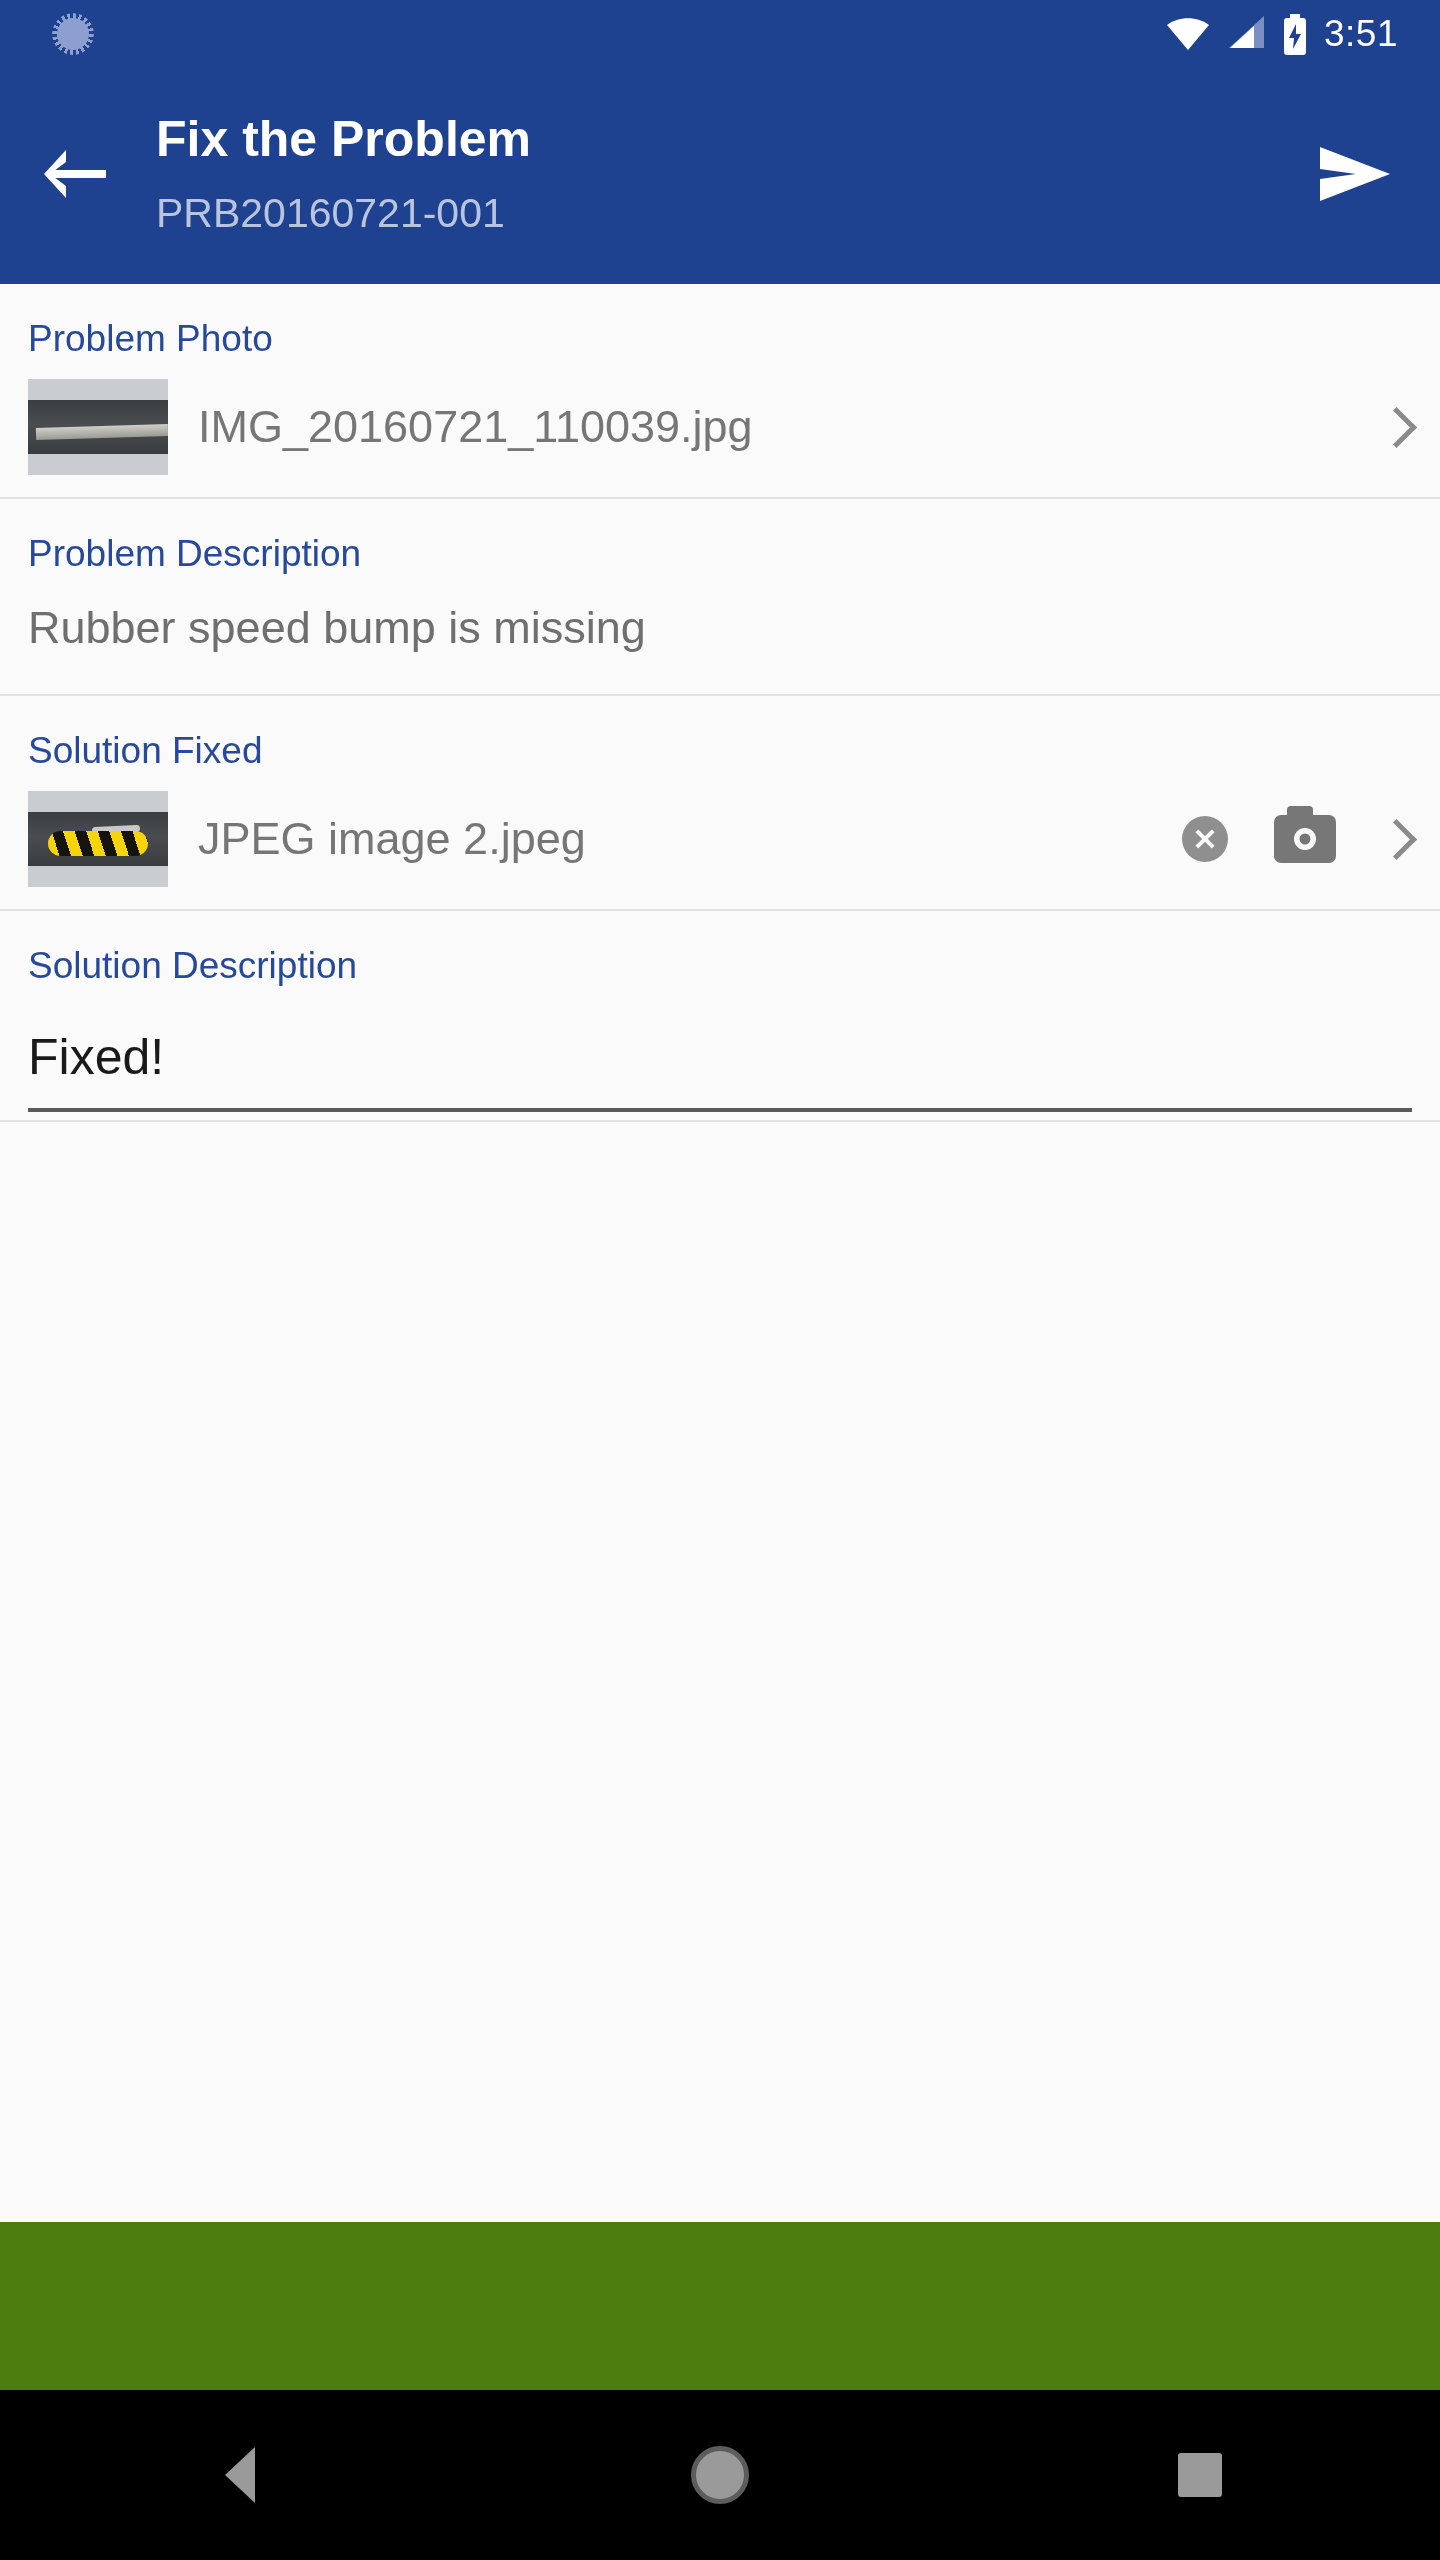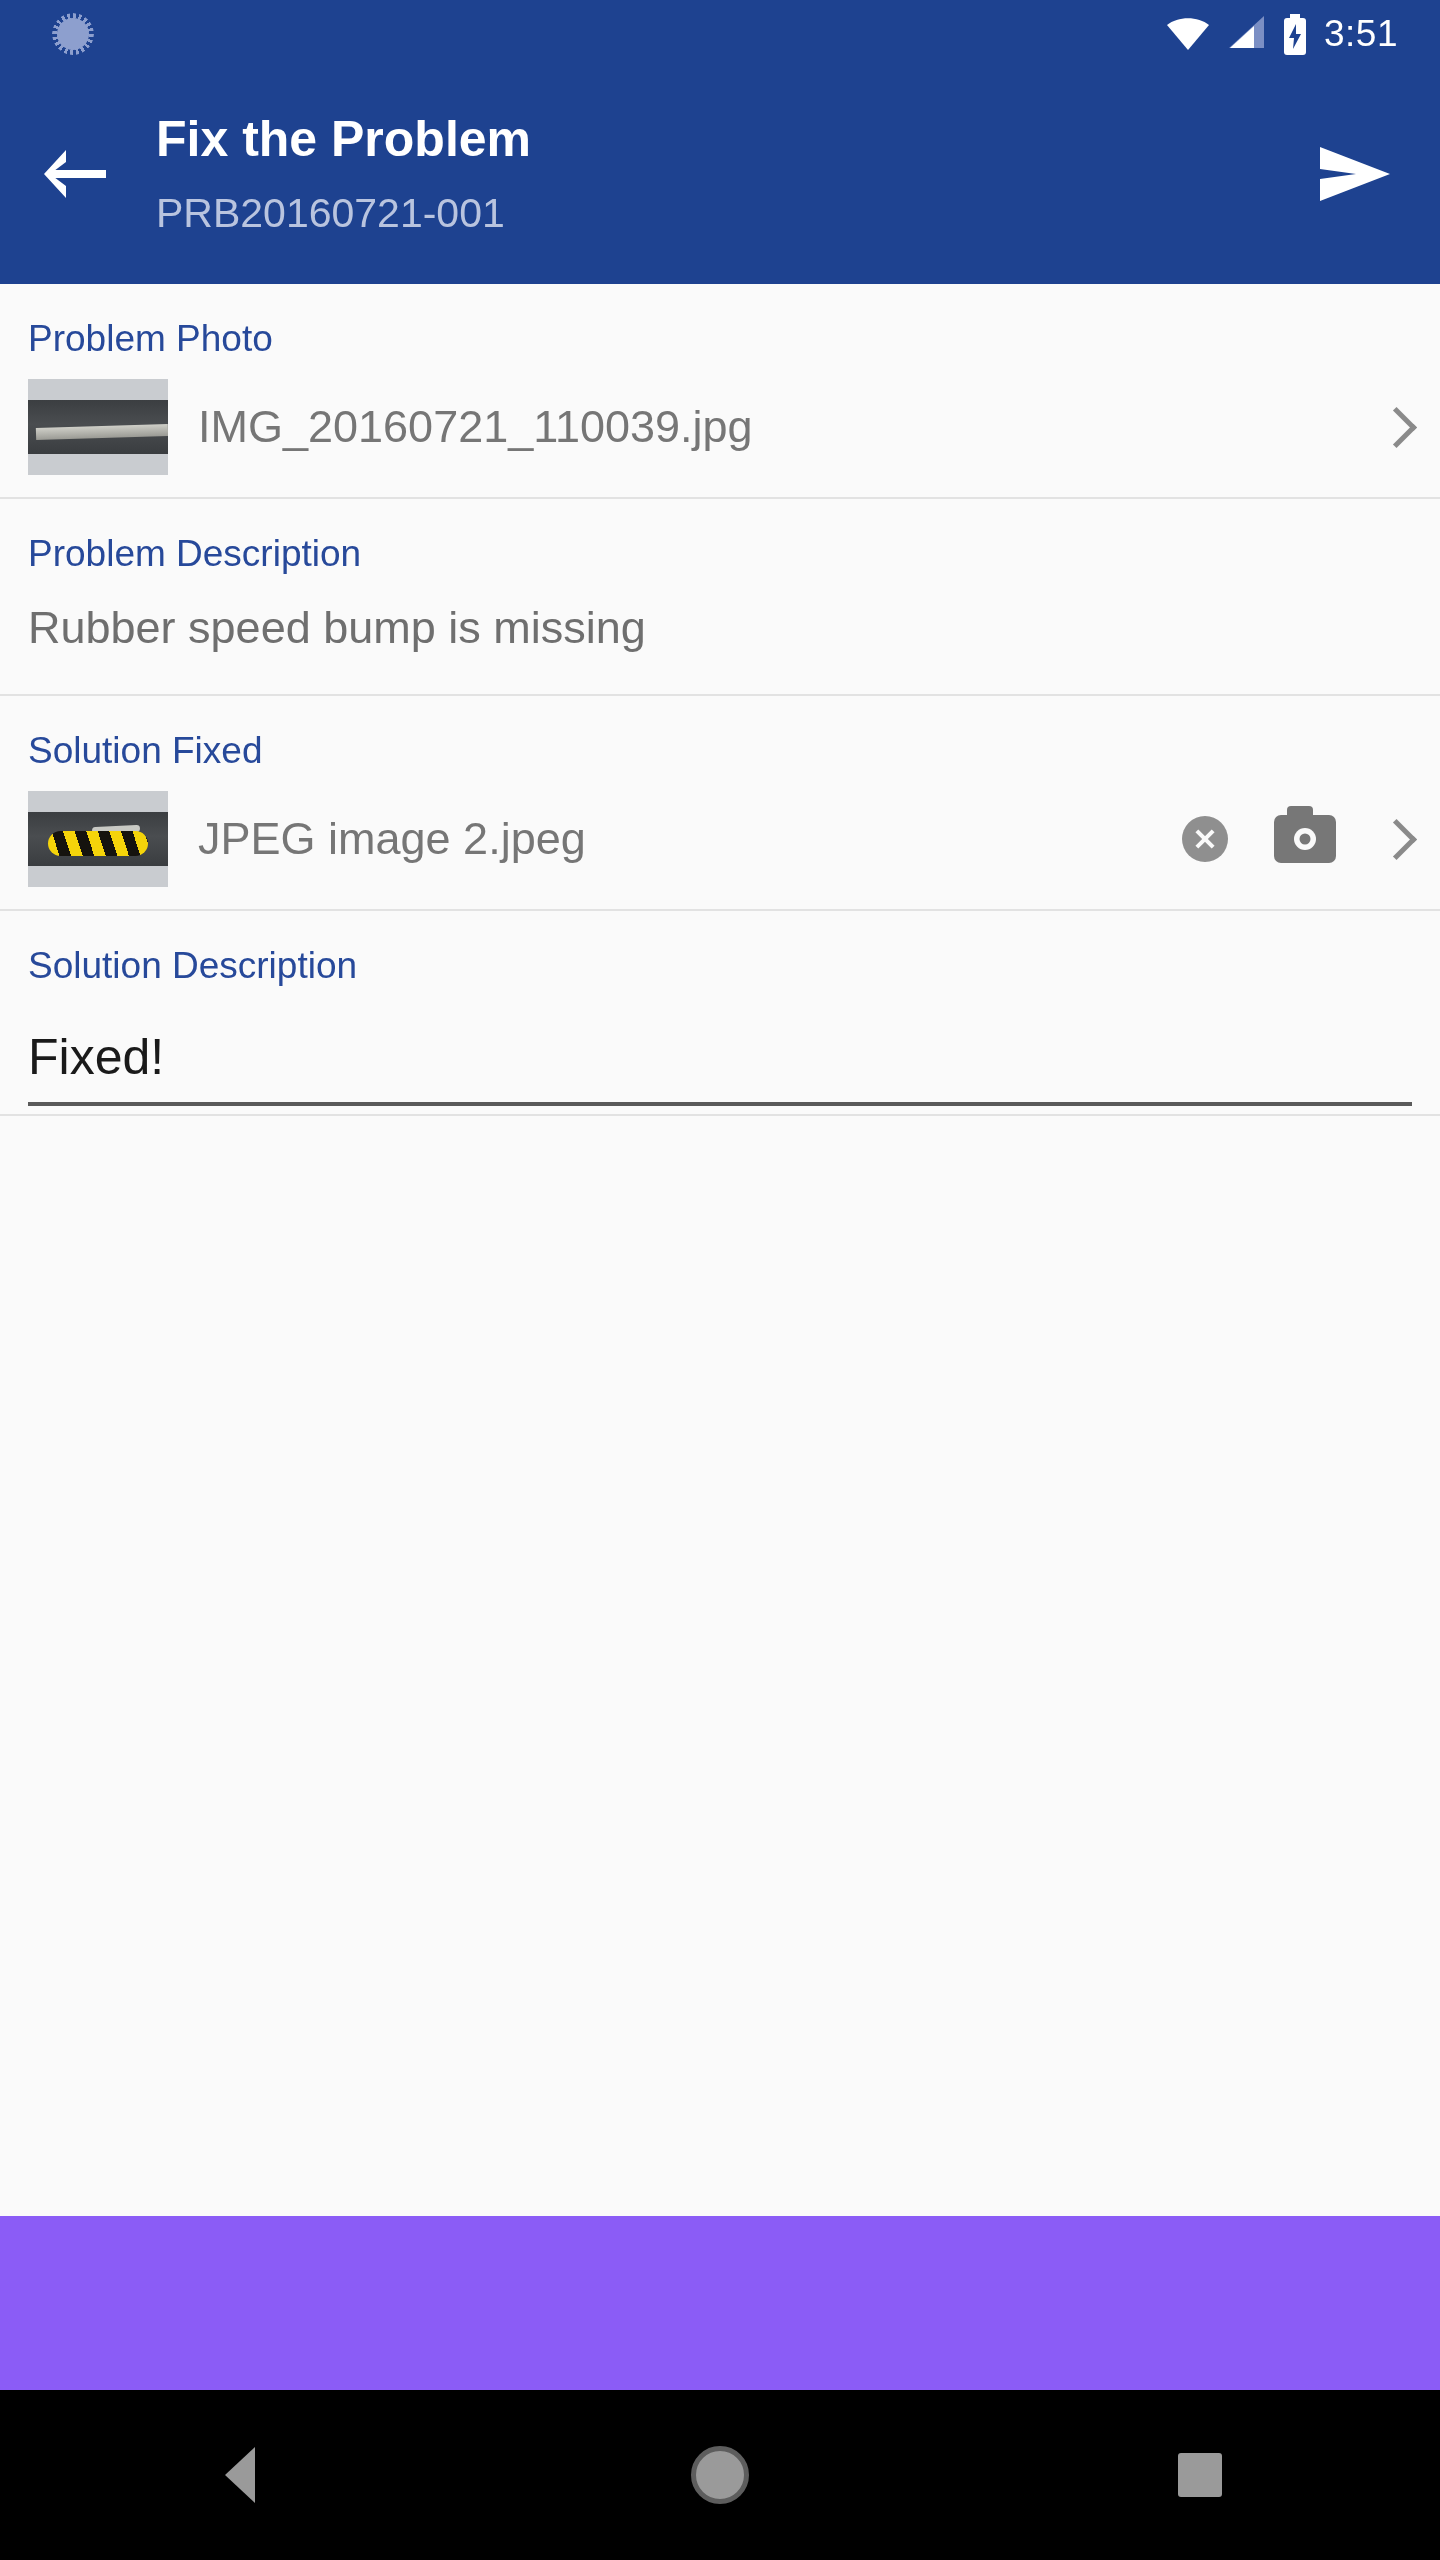--- a/index.html
+++ b/index.html
@@ -47,21 +47,21 @@
   .tb-back {
     width:150px; height:216px; display:flex; align-items:center; justify-content:center;
     flex:0 0 150px;
   }
   .tb-titles { flex:1; display:flex; flex-direction:column; justify-content:center; padding-left:6px;}
   .tb-title { color:#ffffff; font-size:50px; font-weight:bold; line-height:1.12; letter-spacing:0px;}
   .tb-sub { color:#b9c4df; font-size:41px; line-height:1.3; margin-top:20px; }
   .tb-send { width:170px; display:flex; align-items:center; justify-content:center; }
 
   
-  .content { position:absolute; top:284px; left:0; width:1440px; bottom:170px; background:#8b5cf6; }
+  .content { position:absolute; top:284px; left:0; width:1440px; bottom:170px; background:#4d7c0f; }
 
   .section { position:relative; background:#fafafa; padding:0 28px; }
   .sec-divider { height:2px; background:#e2e2e2; width:100%; }
 
   .sec-label {
     color:#27499a; font-size:37px; line-height:1;
     padding-top:36px; padding-bottom:0;
   }
 
   .file-row { display:flex; align-items:center; min-height:140px; }
@@ -120,21 +120,21 @@
   .chev:before {
     content:""; position:absolute; left:0; top:6px; width:24px; height:24px;
     border-top:5px solid #8a8a8a; border-right:5px solid #8a8a8a;
     transform:rotate(45deg);
   }
 
   .desc-text { color:#6f6f6f; font-size:45px; padding:30px 0 40px 0; }
 
   .input-wrap { padding:44px 0 8px 0; }
   .input-field {
-    color:#1a1a1a; font-size:50px; padding-bottom:16px;
+    color:#1a1a1a; font-size:50px; padding-bottom:22px;
     border-bottom:4px solid #5a5a5a; width:100%;
     background:transparent;
   }
 
   .filler { background:#fafafa; height:1100px; }
 
   
   .navbar {
     position:absolute; bottom:0; left:0; width:1440px; height:170px;
     background:#000; display:flex; align-items:center; justify-content:space-around;

